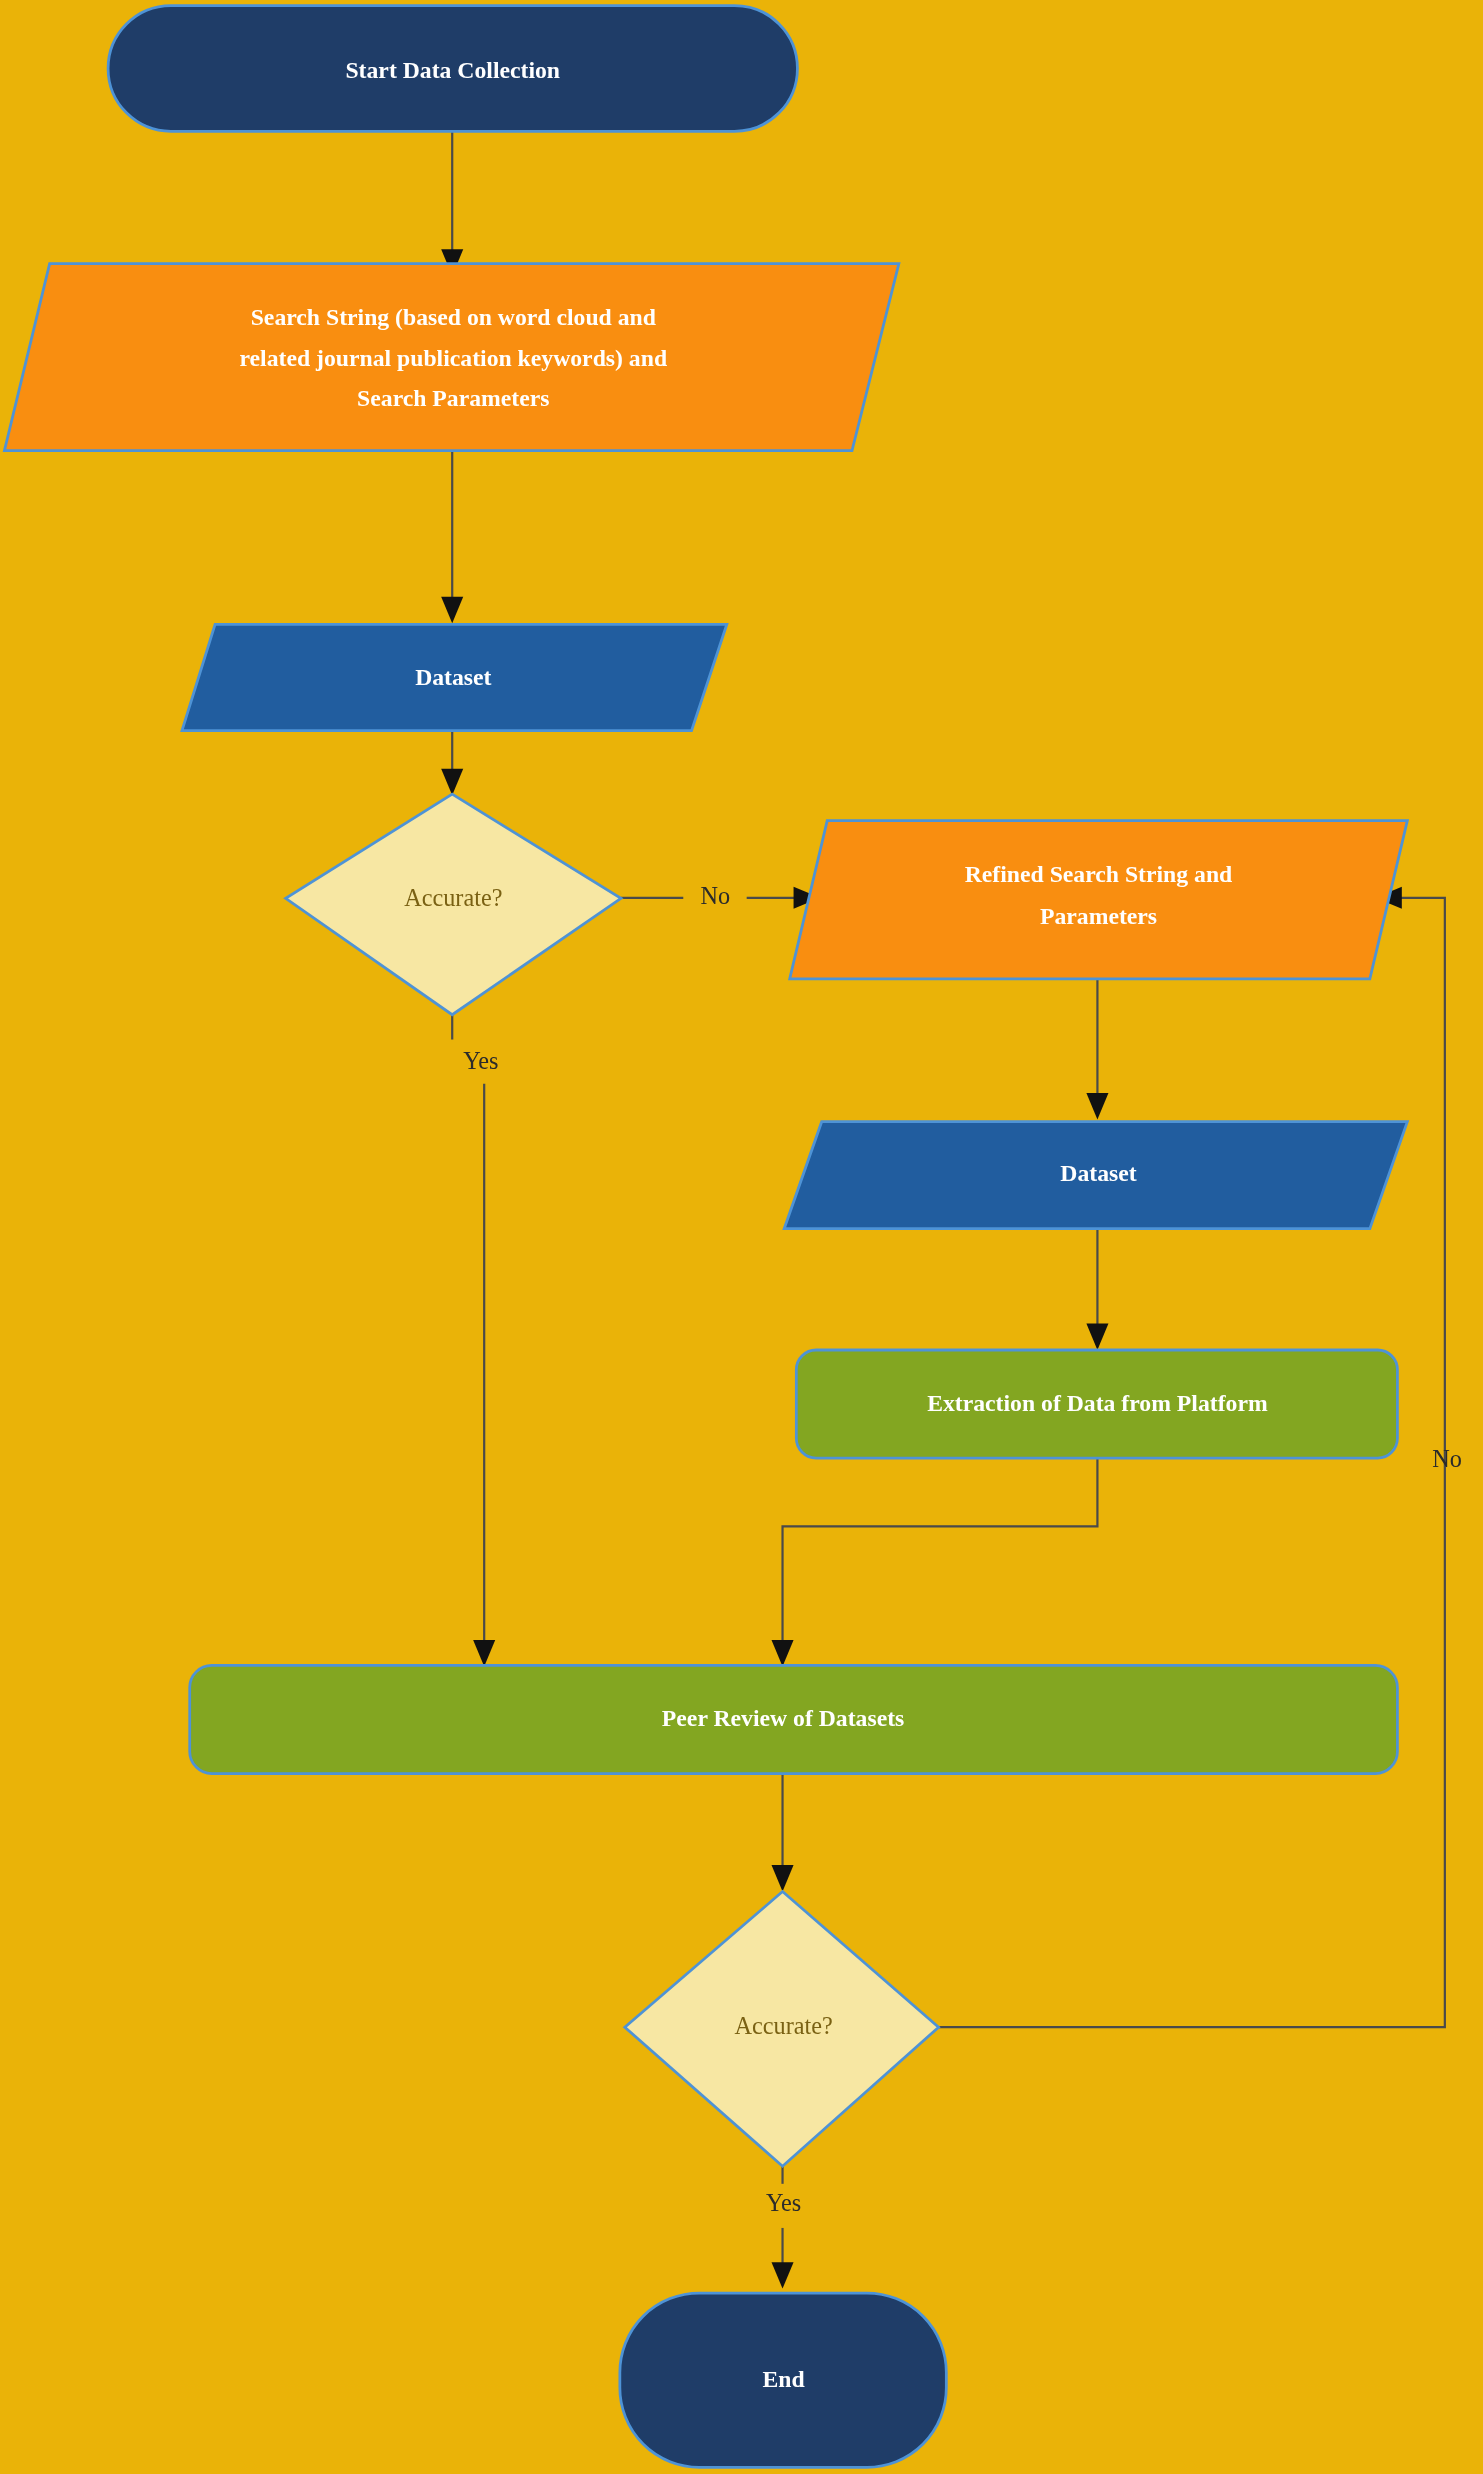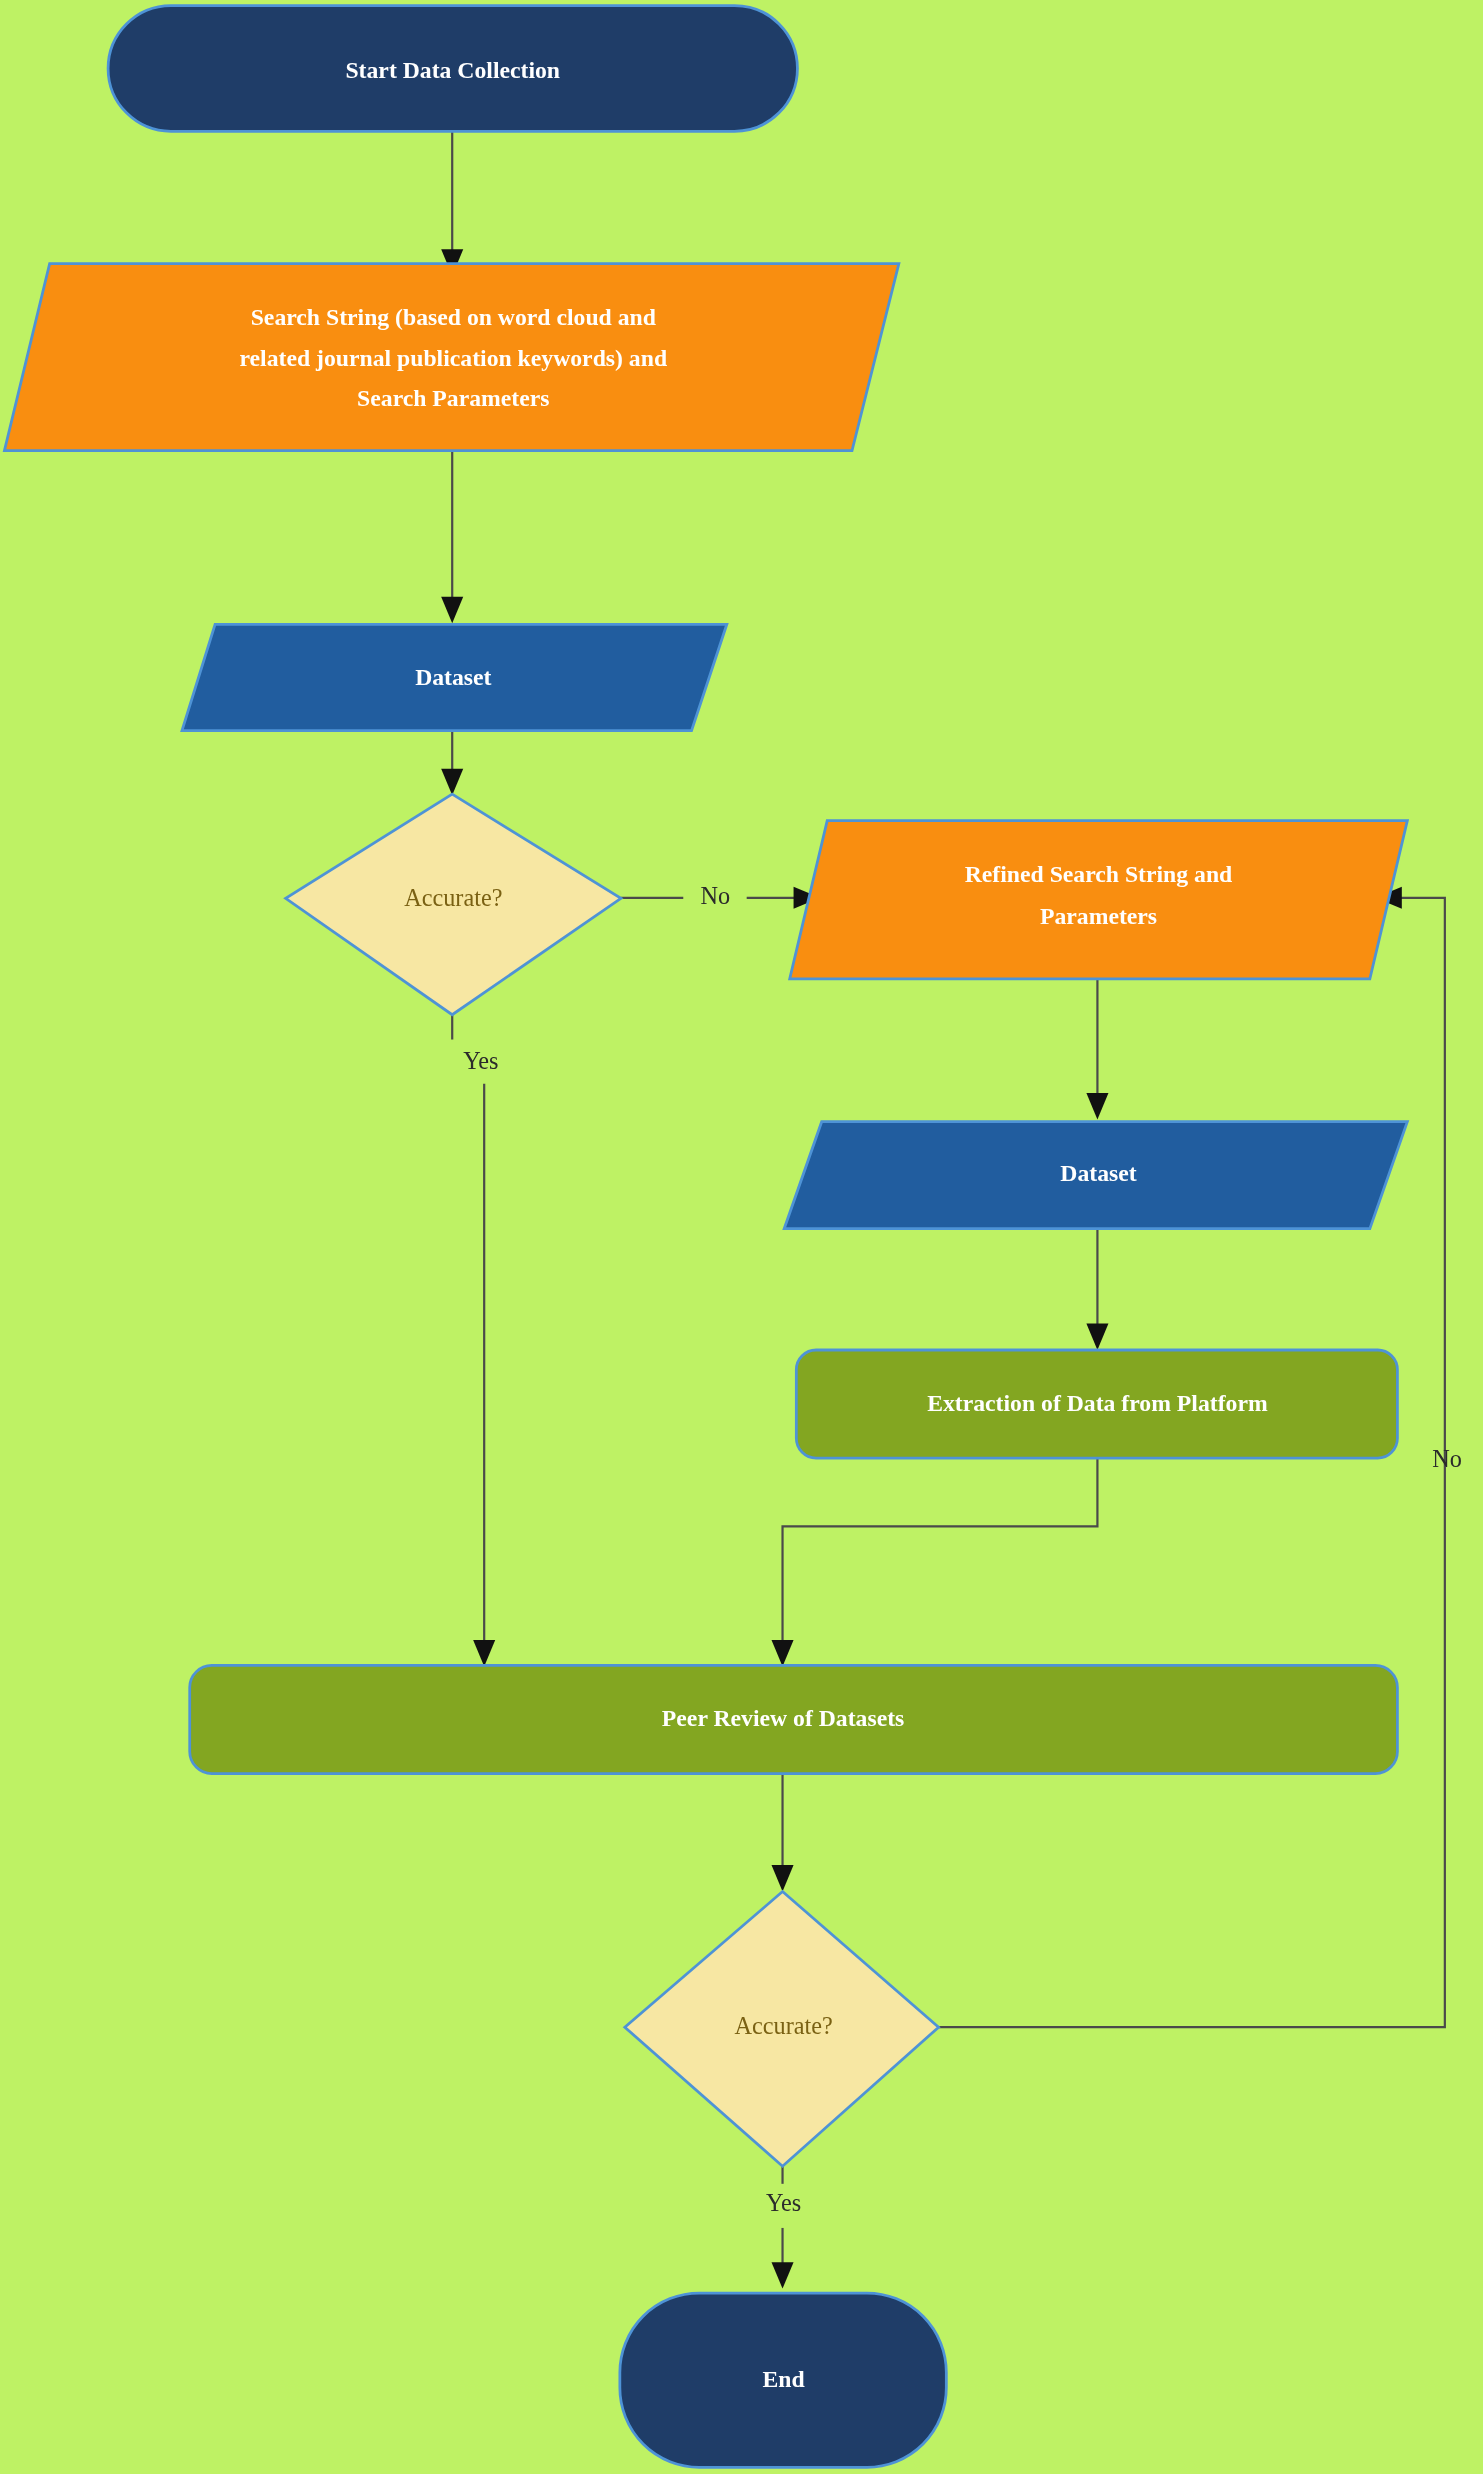--- a/index.html
+++ b/index.html
@@ -7,21 +7,21 @@
     padding: 0;
     background: #ffffff;
   }
   body {
     font-family: "Liberation Serif", "DejaVu Serif", serif;
   }
   #flow-root {
     position: relative;
     width: 1484px;
     height: 2475px;
-    background: #bef264;
+    background: #eab308;
     overflow: hidden;
   }
   svg#flow-svg {
     display: block;
     width: 1484px;
     height: 2475px;
   }
   .node-text {
     font-family: "Liberation Serif", "DejaVu Serif", serif;
     text-anchor: middle;

